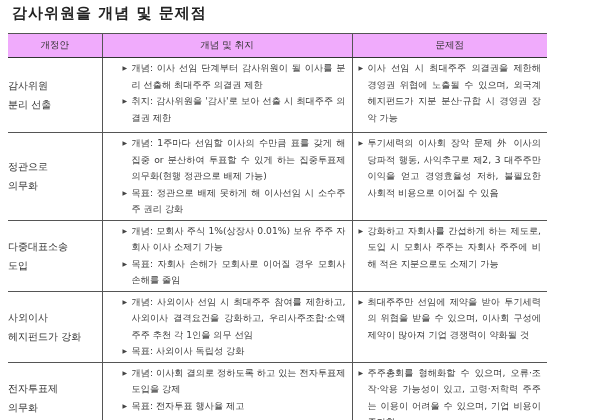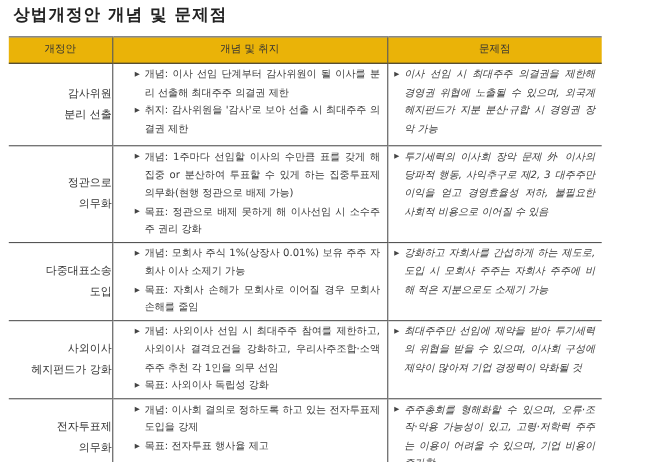--- a/index.html
+++ b/index.html
@@ -10,42 +10,42 @@
     font-size: 15px; font-weight: bold; color: #222; letter-spacing: 1px;
   }
   table {
     position: absolute; left: 8px; top: 33px;
     width: 539px; border-collapse: collapse;
     font-size: 9.2px; line-height: 16.5px; color: #3a3a3a;
   }
   th, td { border: 1px solid #555; }
   table { border-top: 1.5px solid #333; border-bottom: 1.5px solid #333; }
   th {
-    background: #eab308; font-weight: normal; height: 24px;
+    background: #f0abfc; font-weight: normal; height: 24px;
     text-align: center; font-size: 9.5px; color: #333;
     border-bottom: 1.5px solid #333;
   }
-  td.name { width: 94px; text-align: right; vertical-align: middle; font-size: 10px; line-height: 19px; color: #333; }
+  td.name { width: 94px; text-align: left; vertical-align: middle; font-size: 10px; line-height: 19px; color: #333; }
   td.concept { width: 250px; padding: 2px 6px 2px 20px; vertical-align: top; }
-  td.problem { width: 195px; padding: 2px 6px 2px 6px; vertical-align: top; font-style: italic; }
+  td.problem { width: 195px; padding: 2px 6px 2px 6px; vertical-align: top; }
   .item { display: flex; }
   .bullet { width: 9px; flex: none; font-size: 6px; line-height: 16.5px; color: #444; }
   .txt { flex: 1; text-align: justify; }
   .r1 td { height: 75px; }
   .r2 td { height: 75px; margin-top: 24px; }
   .r3 td { height: 68px; margin-top: 32px; }
   .r4 td { height: 71px; }
   .r5 td { height: 64px; }
   table, th, td { border-left: none; border-right: none; }
   th + th, td + td { border-left: 1px solid #555; }
 </style>
 </head>
 <body>
 
-<div class="title">상법개정안 개념 및 문제점</div>
+<div class="title">감사위원을 개념 및 문제점</div>
 
 <table>
   <thead>
     <tr>
       <th>개정안</th>
       <th>개념 및 취지</th>
       <th>문제점</th>
     </tr>
   </thead>
   <tbody>

